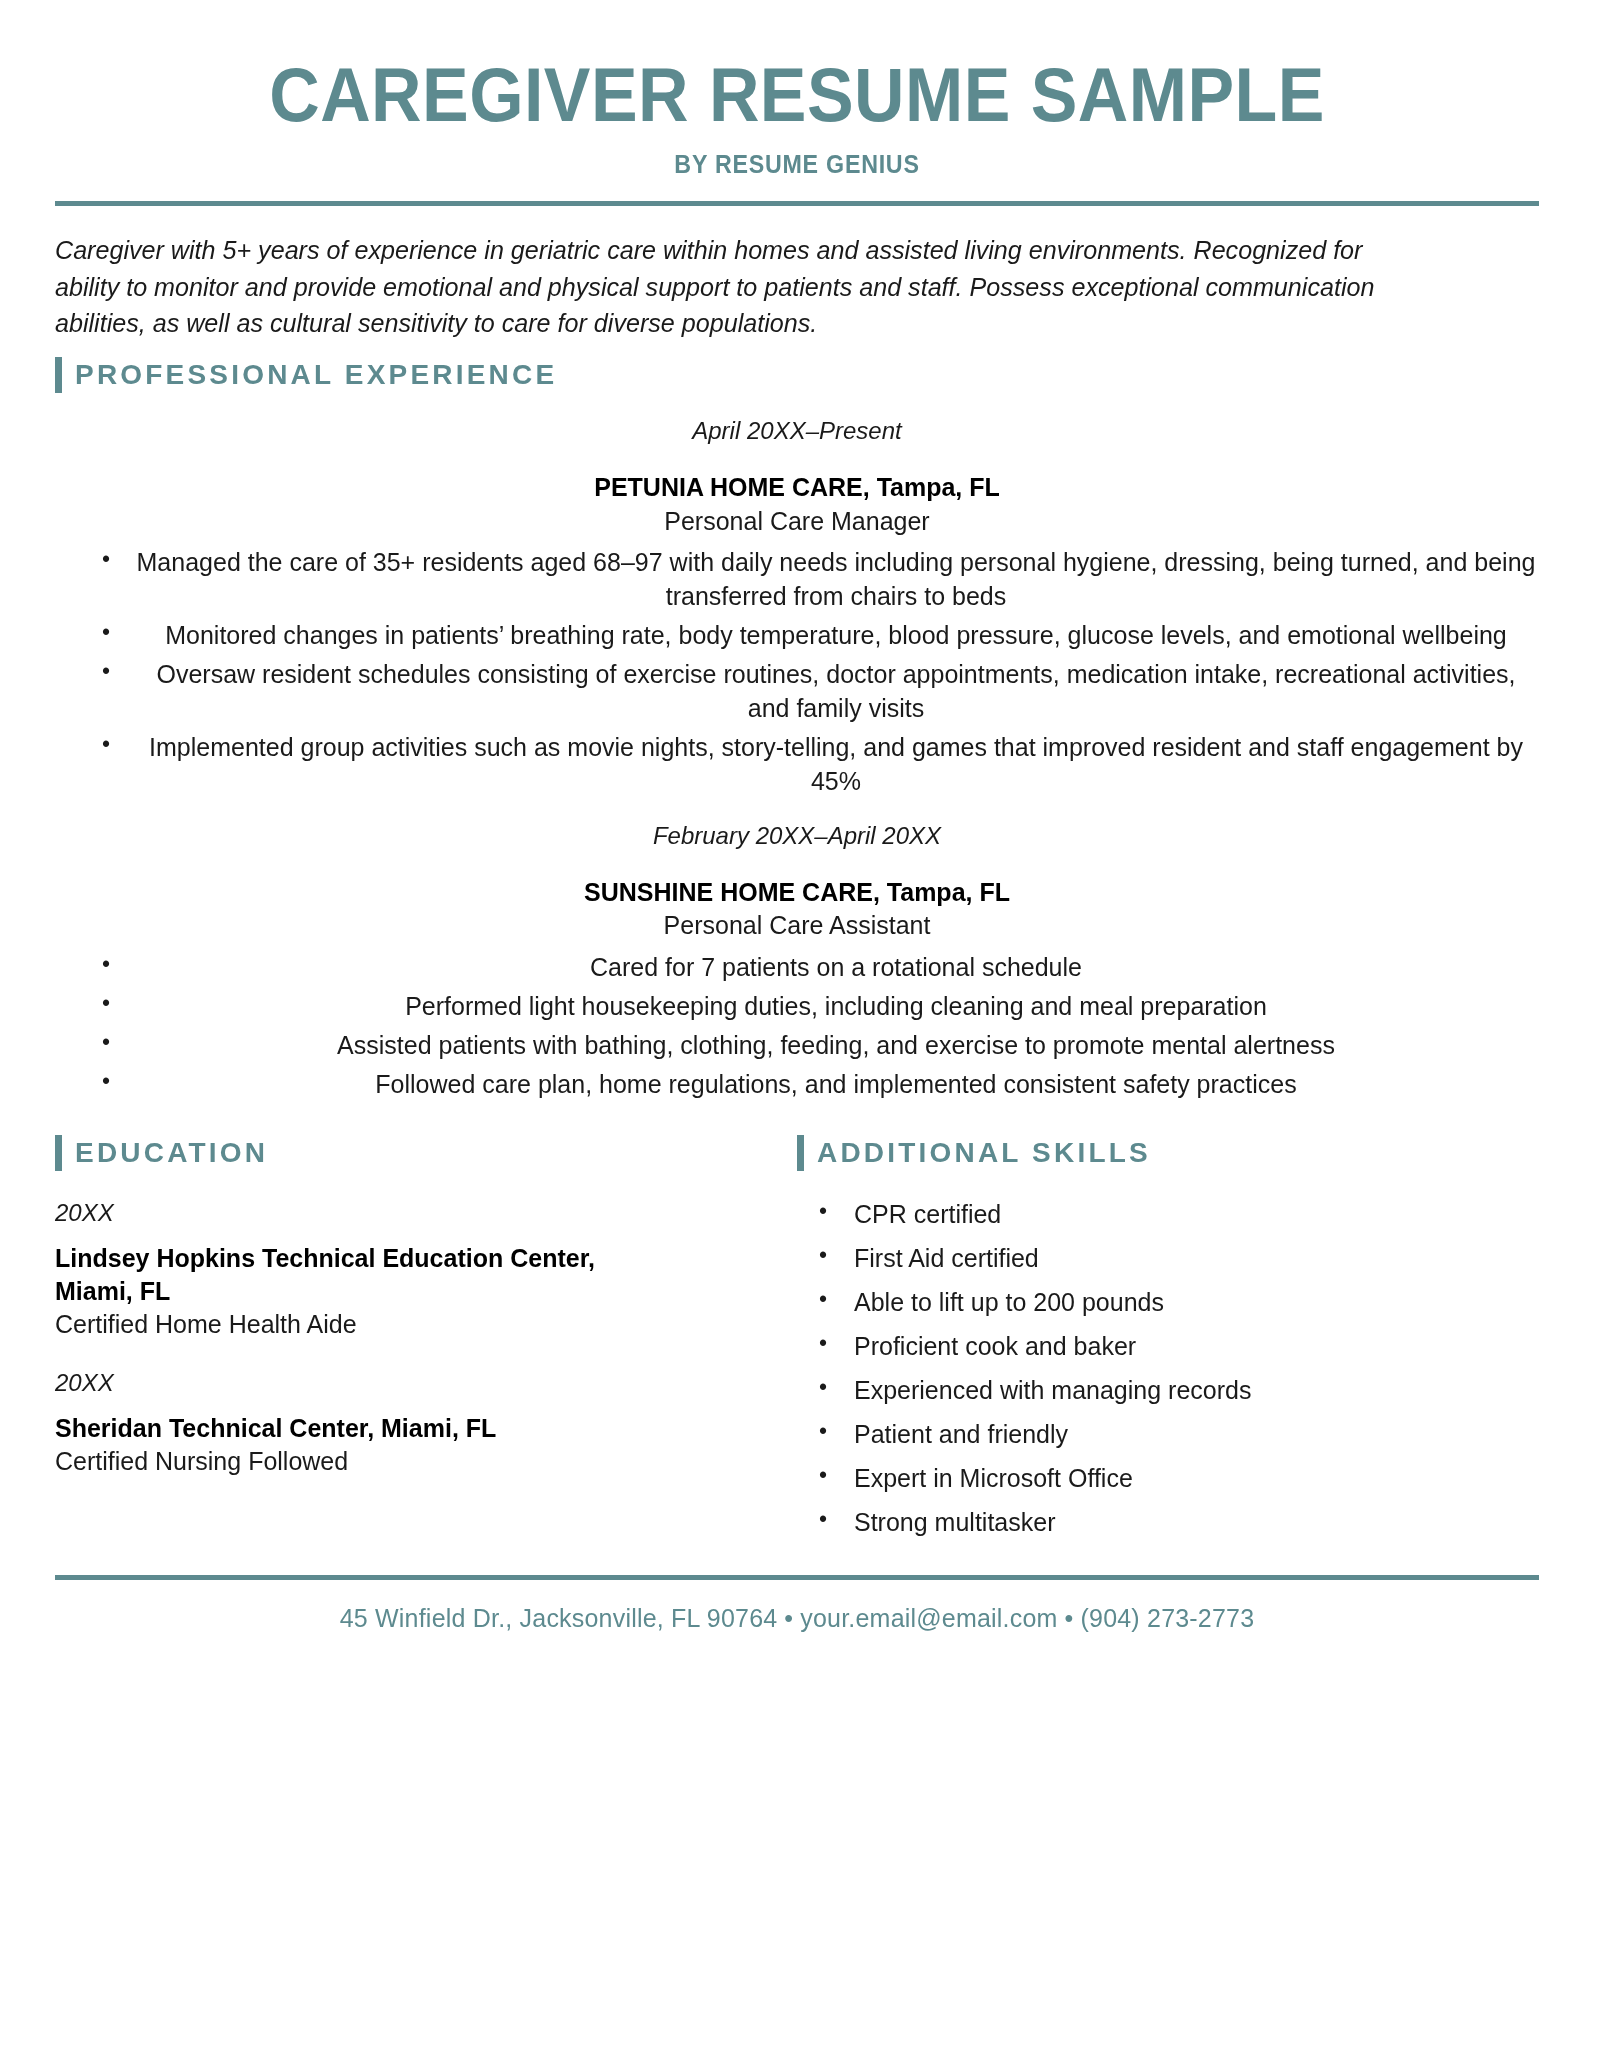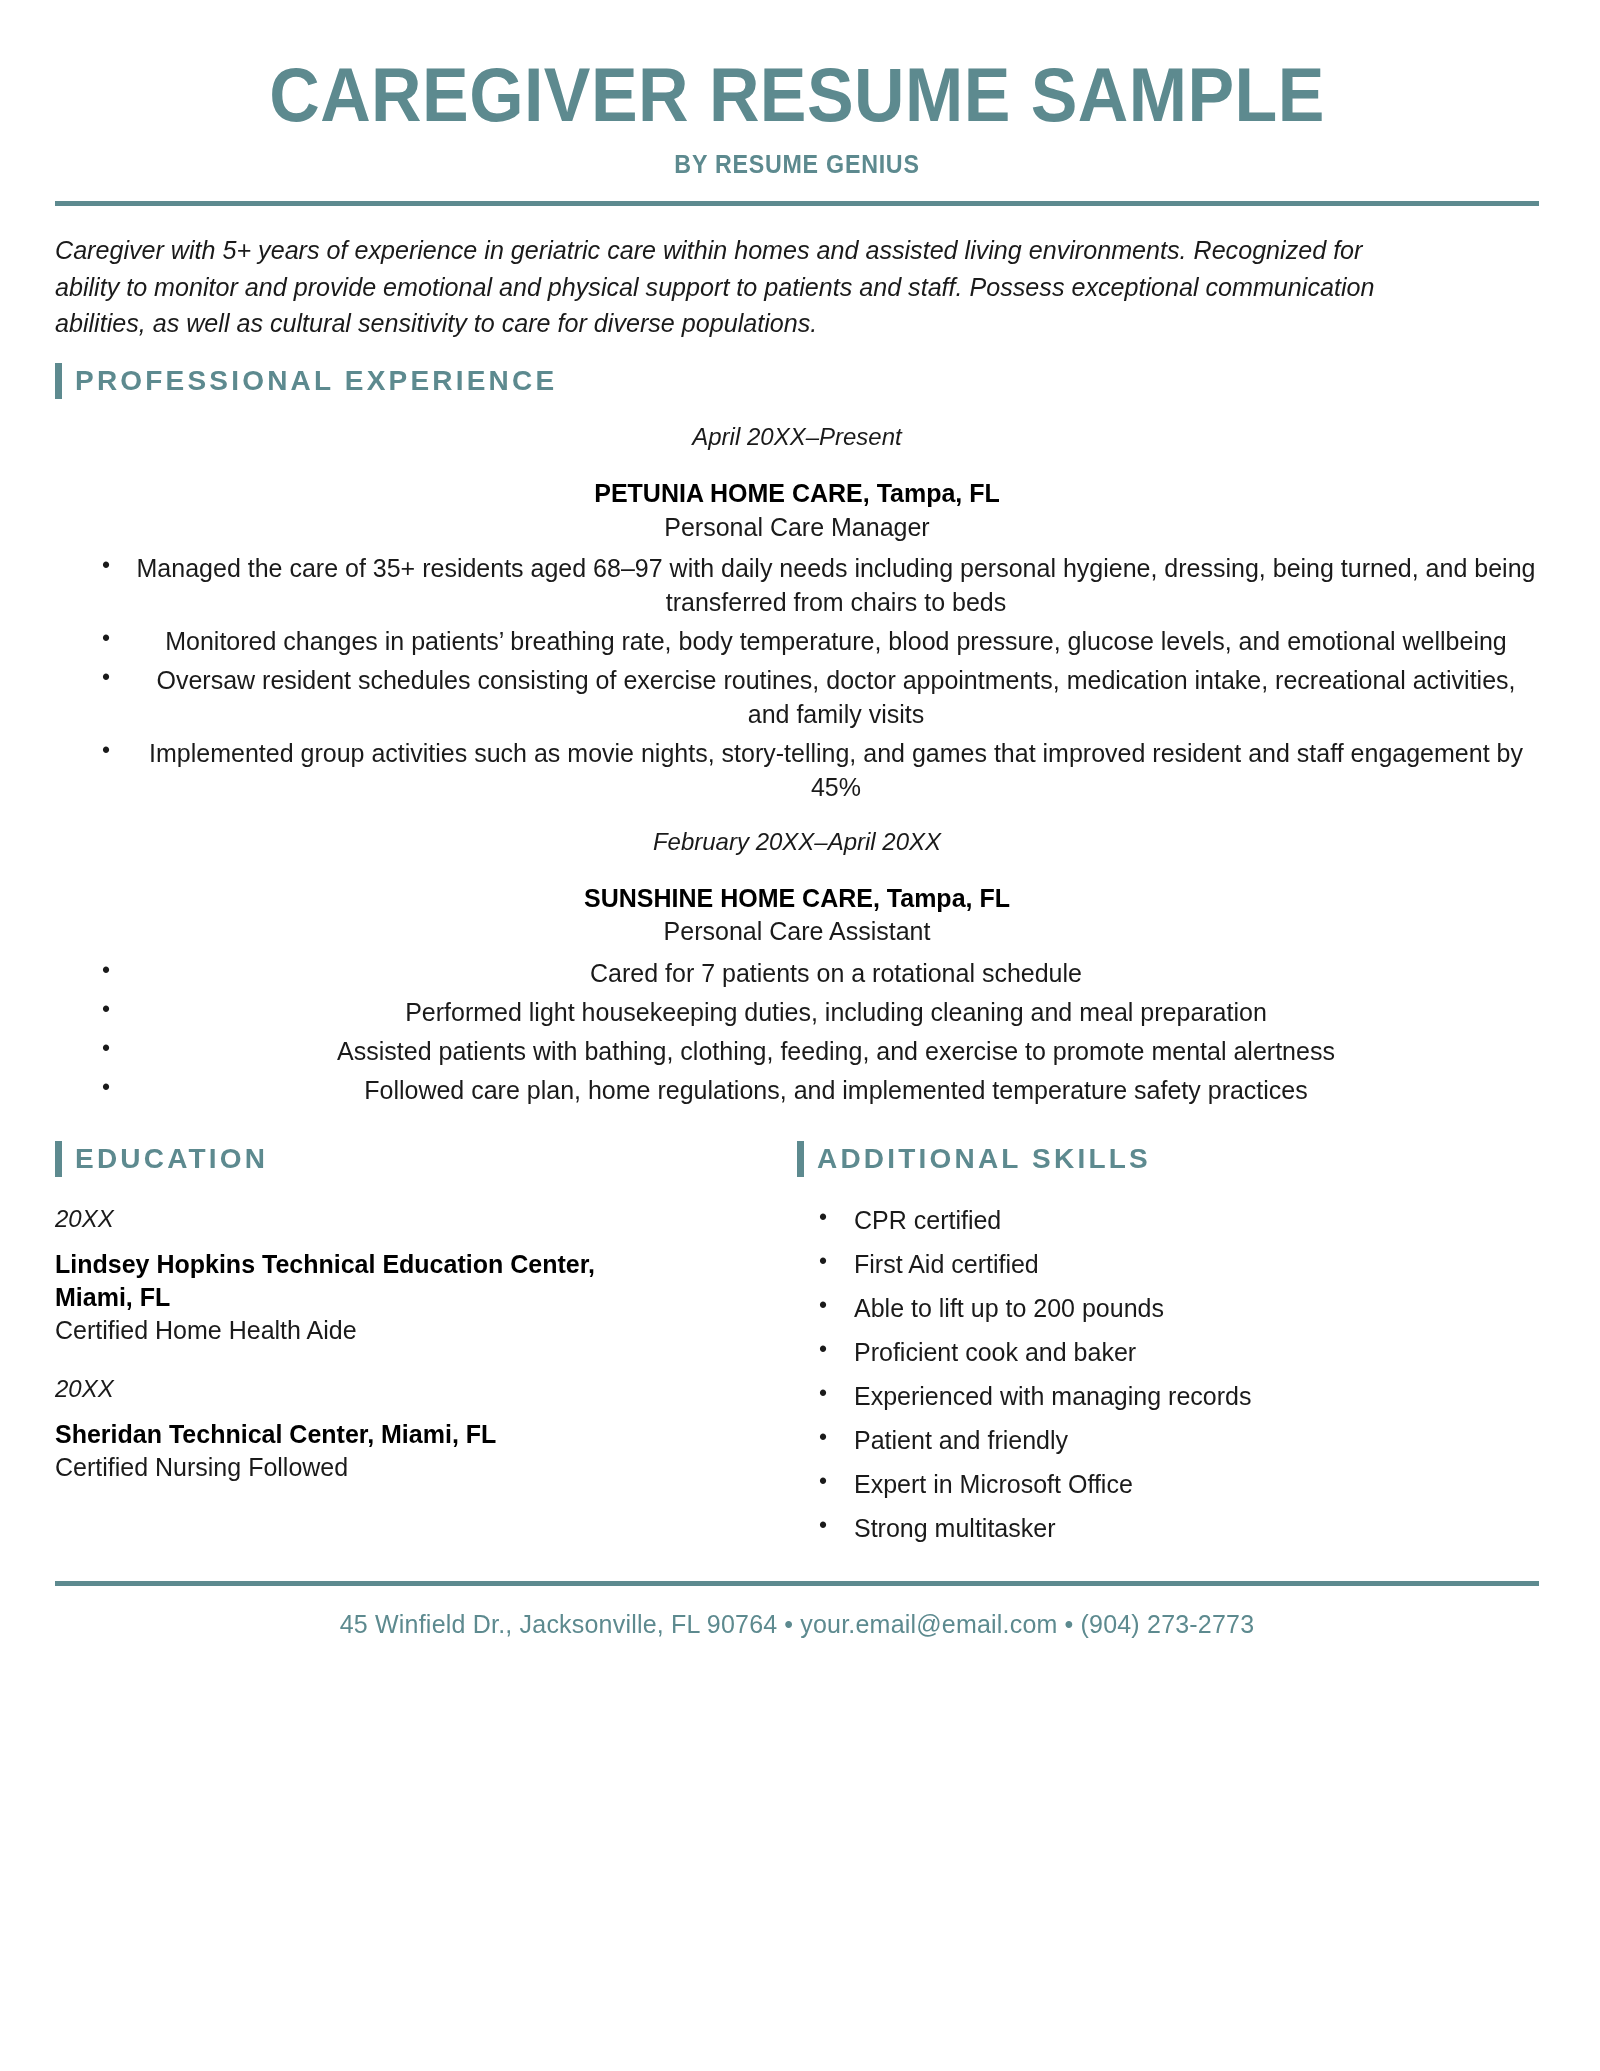--- a/index.html
+++ b/index.html
@@ -72,21 +72,21 @@
     color: #1a1a1a;
     max-width: 1385px;
     transform: scaleX(0.985);
     transform-origin: left center;
   }
 
   
   .section-head {
     display: flex;
     align-items: center;
-    margin-top: 22px;
+    margin-top: 16px;
     margin-bottom: 4px;
   }
   .section-bar {
     width: 7px;
     height: 36px;
     background: #5d8a8f;
     margin-right: 13px;
     flex: 0 0 auto;
   }
   .section-title {
@@ -248,21 +248,21 @@
   </div>
 
   <div class="job">
     <div class="job-dates">February 20XX–April 20XX</div>
     <div class="job-company">SUNSHINE HOME CARE, Tampa, FL</div>
     <div class="job-role">Personal Care Assistant</div>
     <ul class="bullets">
       <li>Cared for 7 patients on a rotational schedule</li>
       <li>Performed light housekeeping duties, including cleaning and meal preparation</li>
       <li>Assisted patients with bathing, clothing, feeding, and exercise to promote mental alertness</li>
-      <li>Followed care plan, home regulations, and implemented temperature safety practices</li>
+      <li>Followed care plan, home regulations, and implemented consistent safety practices</li>
     </ul>
   </div>
 
   <div class="two-col">
 
     <div class="col-left">
       <div class="section-head">
         <div class="section-bar"></div>
         <div class="section-title">EDUCATION</div>
       </div>

